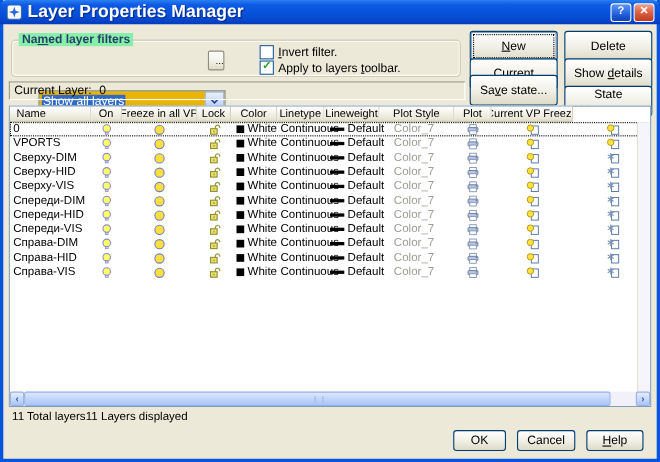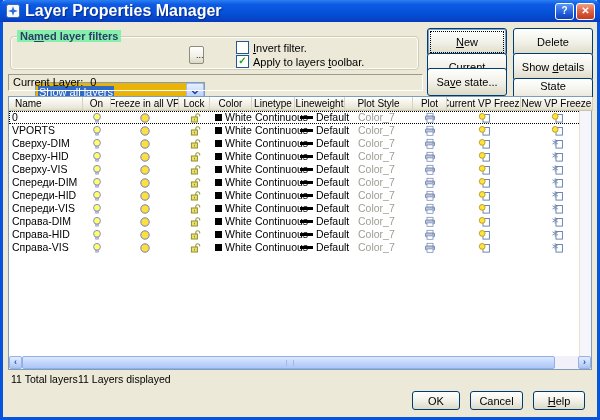--- a/index.html
+++ b/index.html
@@ -134,21 +134,20 @@
         <div class="hcell c0 left">Name</div>
         <div class="hcell c1">On</div>
         <div class="hcell c2">Freeze in all VP</div>
         <div class="hcell c3">Lock</div>
         <div class="hcell c4">Color</div>
         <div class="hcell c5">Linetype</div>
         <div class="hcell c6">Lineweight</div>
         <div class="hcell c7">Plot Style</div>
         <div class="hcell c8">Plot</div>
         <div class="hcell c9">Current VP Freeze</div>
-        <div class="hcell c10">New VP Freeze</div>
       </div>
     <div class="tbody">
   <div class="row selected">
     <span class="cell c0 left c-name">0</span>
     <span class="cell c1">
       <svg width="12" height="12" viewBox="0 0 12 12">
         <circle cx="6" cy="4.8" r="3.4" fill="#ffff66" stroke="#8a8ac8"></circle>
         <rect x="4.7" y="8.3" width="2.6" height="1.8" fill="#cdd6ef" stroke="#8a8ac8" stroke-width="0.7"></rect>
       </svg>
     </span>

